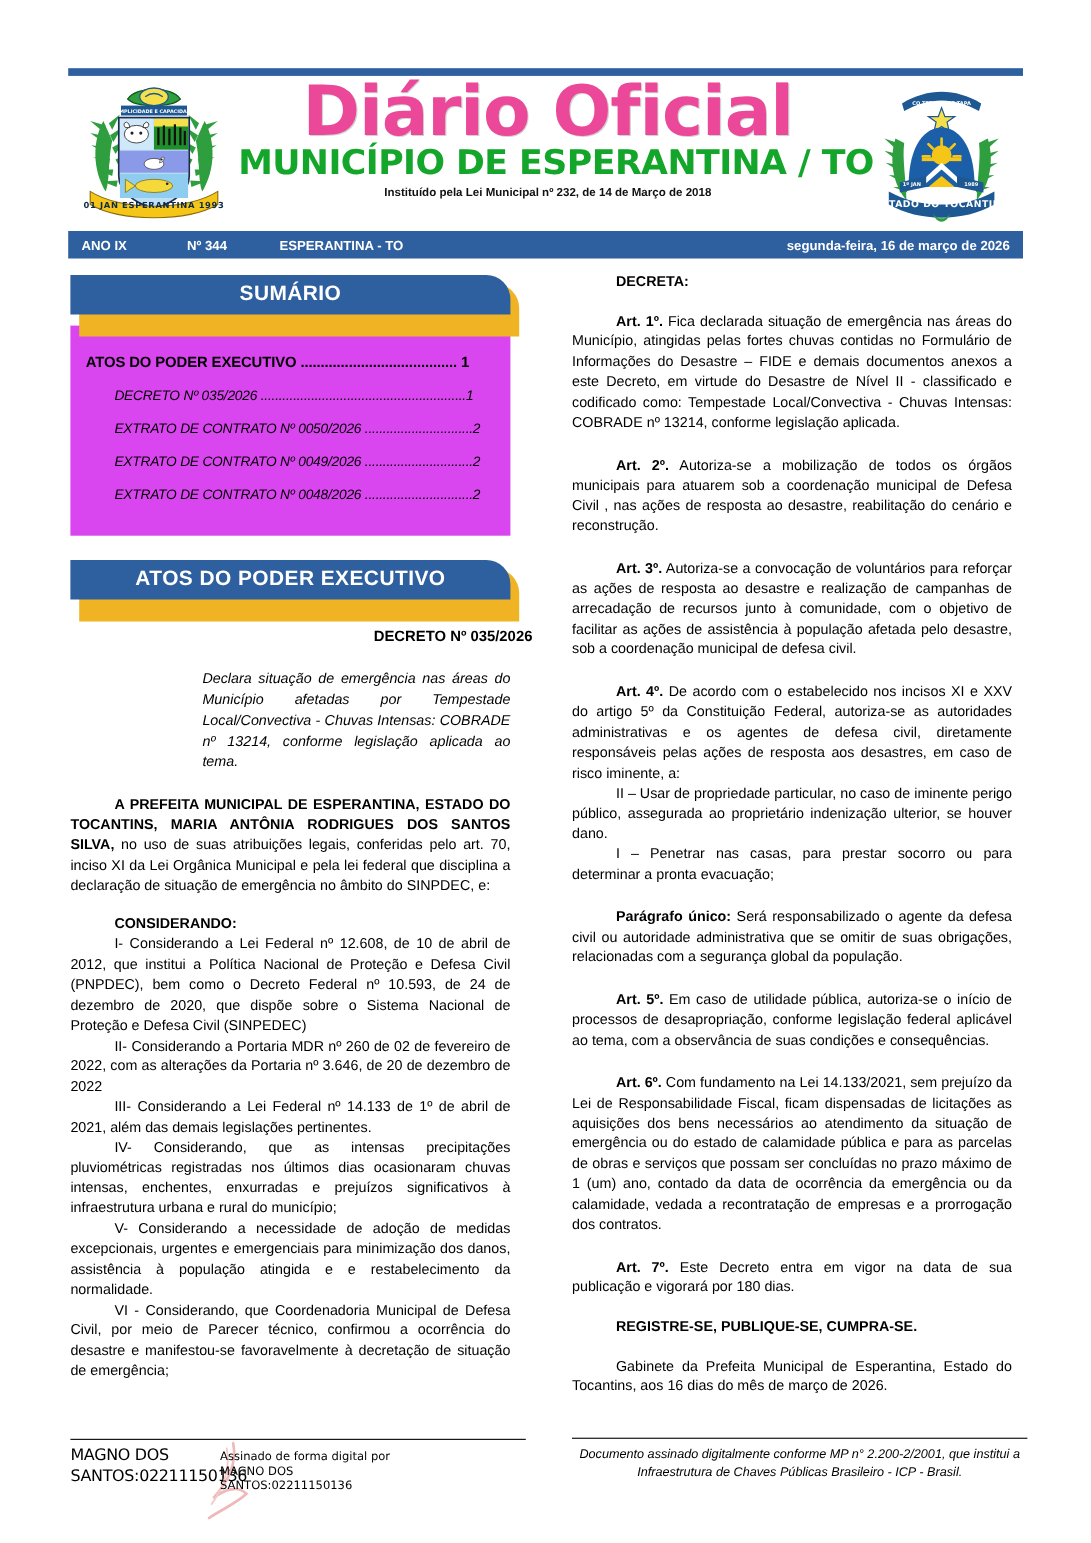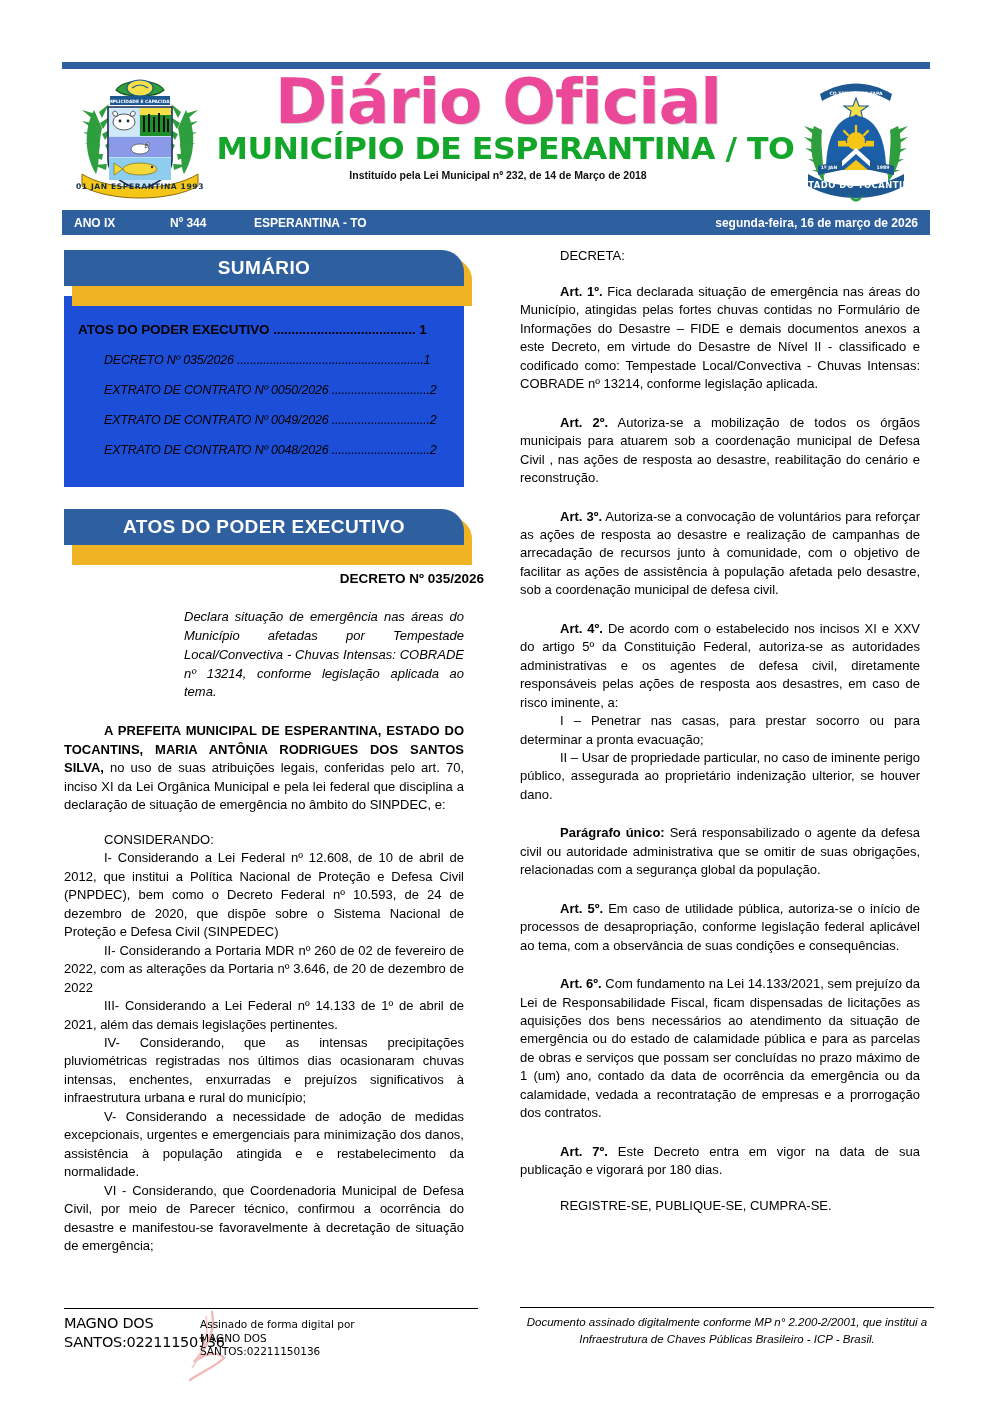--- a/index.html
+++ b/index.html
@@ -154,21 +154,21 @@
     background: #f0b323;
     border-top-right-radius: 22px;
     z-index: 1;
   }
   .banner-wrap.sumario { margin-bottom: 10px; }
 
   
   .summary-panel {
     position: relative;
     width: 400px;
-    background: #1d4ed8;
+    background: #d946ef;
     padding: 26px 14px 30px 14px;
     box-sizing: border-box;
     margin-top: 8px;
   }
   .sum-head {
     font-size: 13.5px;
     font-weight: bold;
     color: #000;
     white-space: nowrap;
     letter-spacing: -0.1px;
@@ -213,21 +213,21 @@
     width: 400px;
     text-indent: 40px;
     hyphens: none;
   }
   p.body.tight  { margin-top: 0; }
   p.body.gap-lg { margin-top: 20px; }
   p.body b { font-weight: bold; }
   .strong-lead { font-weight: bold; }
   .center-bold {
     font-size: 13px;
-    font-weight: normal;
+    font-weight: bold;
     text-indent: 40px;
     margin: 18px 0 0 0;
     width: 400px;
   }
 
   
   .footer-rule-left {
     position: absolute;
     left: 64px;
     top: 1308px;
@@ -497,41 +497,42 @@
     </p>
 
     <p class="body gap-lg">
       <b>Art. 3º.</b><span> Autoriza-se a convocação de voluntários para reforçar as ações de resposta ao desastre e realização de campanhas de arrecadação de recursos junto à comunidade, com o objetivo de facilitar as ações de assistência à população afetada pelo desastre, sob a coordenação municipal de defesa civil.</span>
     </p>
 
     <p class="body gap-lg">
       <b>Art. 4º.</b><span> De acordo com o estabelecido nos incisos XI e XXV do artigo 5º da Constituição Federal, autoriza-se as autoridades administrativas e os agentes de defesa civil, diretamente responsáveis pelas ações de resposta aos desastres, em caso de risco iminente, a:</span>
     </p>
 
+    <p class="body tight">II – Usar de propriedade particular, no caso de iminente perigo público, assegurada ao proprietário indenização ulterior, se houver dano.</p>
     <p class="body tight">I – Penetrar nas casas, para prestar socorro ou para determinar a pronta evacuação;</p>
-    <p class="body tight">II – Usar de propriedade particular, no caso de iminente perigo público, assegurada ao proprietário indenização ulterior, se houver dano.</p>
 
     <p class="body gap-lg">
       <b>Parágrafo único:</b><span> Será responsabilizado o agente da defesa civil ou autoridade administrativa que se omitir de suas obrigações, relacionadas com a segurança global da população.</span>
     </p>
 
     <p class="body gap-lg">
       <b>Art. 5º.</b><span> Em caso de utilidade pública, autoriza-se o início de processos de desapropriação, conforme legislação federal aplicável ao tema, com a observância de suas condições e consequências.</span>
     </p>
 
     <p class="body gap-lg">
       <b>Art. 6º.</b><span> Com fundamento na Lei 14.133/2021, sem prejuízo da Lei de Responsabilidade Fiscal, ficam dispensadas de licitações as aquisições dos bens necessários ao atendimento da situação de emergência ou do estado de calamidade pública e para as parcelas de obras e serviços que possam ser concluídas no prazo máximo de 1 (um) ano, contado da data de ocorrência da emergência ou da calamidade, vedada a recontratação de empresas e a prorrogação dos contratos.</span>
     </p>
 
     <p class="body gap-lg">
       <b>Art. 7º.</b><span> Este Decreto entra em vigor na data de sua publicação e vigorará por 180 dias.</span>
     </p>
 
     <div class="center-bold">REGISTRE-SE, PUBLIQUE-SE, CUMPRA-SE.</div>
 
+    <p class="body gap-lg">Gabinete da Prefeita Municipal de Esperantina, Estado do Tocantins, aos 16 dias do mês de março de 2026.</p>
   </div>
 
   <div class="footer-rule-left"></div>
   <div class="footer-rule-right"></div>
 
   <div class="sig-block">
     <div class="sig-name">MAGNO DOS SANTOS:02211150136</div>
     <svg class="sig-squiggle" viewBox="0 0 90 86">
       <path d="M40 2 C44 22 34 38 22 52 C32 44 44 40 52 48 C44 56 30 62 18 70" fill="none" stroke="#f0b8b8" stroke-width="2.4" stroke-linecap="round"></path>
       <path d="M34 6 C38 26 30 44 20 58" fill="none" stroke="#f4c9c9" stroke-width="1.6"></path>

